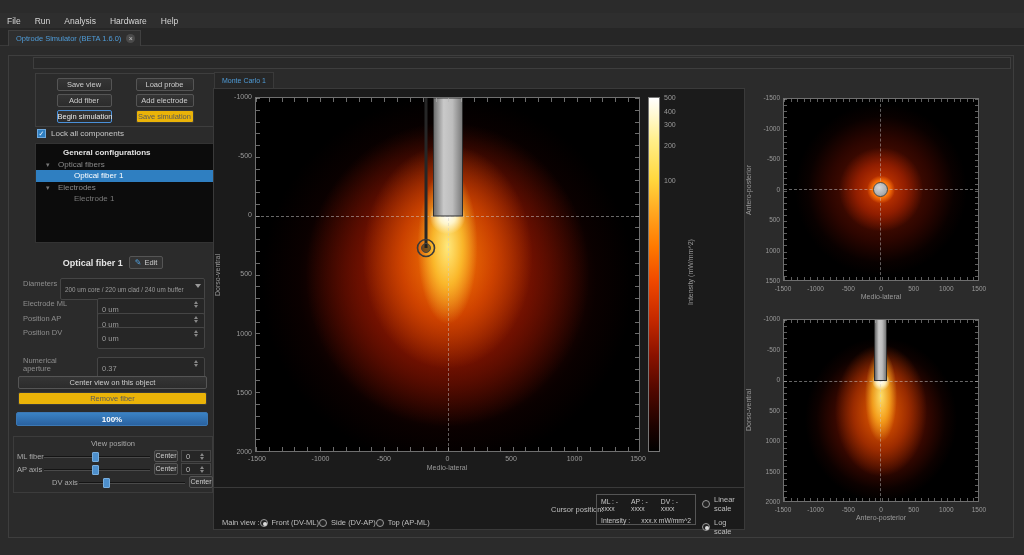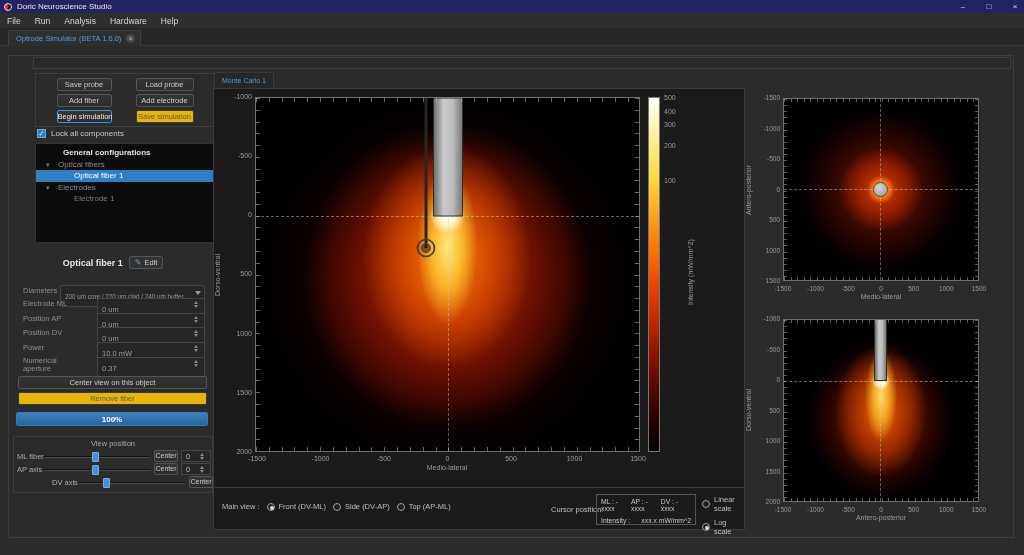--- a/index.html
+++ b/index.html
@@ -136,70 +136,61 @@
       radial-gradient(ellipse 16px 46px at 50% 42%, rgba(255,230,110,.95), rgba(255,188,40,.7) 55%, rgba(255,160,20,0) 100%),
       radial-gradient(ellipse 46px 66px at 50% 50%, rgba(250,110,0,.85), rgba(218,68,0,.55) 60%, rgba(160,30,0,0) 100%),
       radial-gradient(ellipse 76px 82px at 50% 55%, rgba(168,35,0,.75), rgba(108,15,0,.5) 60%, rgba(50,5,0,.25) 85%, rgba(0,0,0,0) 100%); }
   .probe-rect { position:absolute; background:linear-gradient(90deg,#6a6a6a,#c9c9c9 35%,#bdbdbd 65%,#787878);
     border:1px solid #2e2e2e; border-top:none; }
   .fibcircle { position:absolute; width:15px; height:15px; border-radius:50%;
     background:radial-gradient(circle at 40% 35%, #d6d6d6, #a8a8a8 70%, #8a8a8a); border:1.5px solid #4a4a4a; }
 
   
   .bbar { position:absolute; left:214px; top:487px; width:530px; height:42px; border-top:1px solid #3a3a3a; }
-  .mview { position:absolute; left:8px; top:14px; display:flex; align-items:center; gap:7px;
+  .mview { position:absolute; left:8px; top:30px; display:flex; align-items:center; 
     font-size:7.5px; color:#bfbfbf; }
   .radio { width:8px; height:8px; border-radius:50%; border:1px solid #9a9a9a; background:#222;
     display:inline-block; position:relative; flex:none; }
   .radio.sel::after { content:""; position:absolute; left:2px; top:2px; width:4px; height:4px;
     border-radius:50%; background:#dcdcdc; }
   .ropt { display:flex; align-items:center; gap:4px; }
   .curslbl { position:absolute; left:337px; top:17px; font-size:7.5px; color:#bfbfbf; }
   .cursbox { position:absolute; left:382px; top:6px; width:100px; height:31px; border:1px solid #555;
     font-size:6.8px; color:#c8c8c8; padding:3px 4px; }
   .cursbox .l1 { display:flex; justify-content:space-between; }
   .cursbox .l2 { display:flex; justify-content:space-between; margin-top:5px; }
   .scaleopts { position:absolute; left:488px; top:7px; display:flex; flex-direction:column; gap:5px;
     font-size:7.5px; color:#bfbfbf; }
 </style>
 </head>
 <body>
 
 <div id="screen">
 
-  <div class="titlebar">
-    <span class="logo"></span>
-    <span>Doric Neuroscience Studio</span>
-    <div class="winctl">
-      <span>–</span>
-      <span>□</span>
-      <span>×</span>
-    </div>
-  </div>
 
   <div class="menubar">
     <span>File</span>
     <span>Run</span>
     <span>Analysis</span>
     <span>Hardware</span>
     <span>Help</span>
   </div>
 
   <div class="apptabs">
     <div class="apptab">
       <span>Optrode Simulator (BETA 1.6.0)</span>
       <span class="tabclose">×</span>
     </div>
   </div>
 
   <div class="pageborder"></div>
   <div class="toolstrip"></div>
 
   <div class="btnpanel">
-    <div class="btn">Save probe</div>
+    <div class="btn">Save view</div>
     <div class="btn">Load probe</div>
     <div class="btn">Add fiber</div>
     <div class="btn">Add electrode</div>
     <div class="btn primary">Begin simulation</div>
     <div class="btn disabled">Save simulation</div>
   </div>
 
   <div class="lockrow">
     <span class="cbx">✓</span>
     <span>Lock all components</span>
@@ -220,21 +211,21 @@
   </div>
 
   <div class="propshead">
     <span class="t">Optical fiber 1</span>
     <div class="editbtn">
       <span class="pi">✎</span>
       <span>Edit</span>
     </div>
   </div>
 
-  <div class="prow" style="top:285px;">
+  <div class="prow" style="top:278px;">
     <span class="lbl">Diameters</span>
     <div class="field" style="left:37px; width:145px; font-size:6.3px;">
       <span class="val" style="max-width:130px;">200 um core / 220 um clad / 240 um buffer</span>
       <span class="ddchev"></span>
     </div>
   </div>
   <div class="prow" style="top:298px;">
     <span class="lbl">Electrode ML</span>
     <div class="field" style="left:74px; width:108px;">
       <span class="val">0 um</span>
@@ -251,30 +242,20 @@
       <span class="spinners">
           <span class="aru"></span>
           <span class="ard"></span>
         </span>
     </div>
   </div>
   <div class="prow" style="top:327px;">
     <span class="lbl">Position DV</span>
     <div class="field" style="left:74px; width:108px;">
       <span class="val">0 um</span>
-      <span class="spinners">
-          <span class="aru"></span>
-          <span class="ard"></span>
-        </span>
-    </div>
-  </div>
-  <div class="prow" style="top:342px;">
-    <span class="lbl">Power</span>
-    <div class="field" style="left:74px; width:108px;">
-      <span class="val">10.0 mW</span>
       <span class="spinners">
           <span class="aru"></span>
           <span class="ard"></span>
         </span>
     </div>
   </div>
   <div class="prow" style="top:355px; height:17px;">
     <span class="lbl" style="width:45px;">Numerical aperture</span>
     <div class="field" style="left:74px; width:108px; top:2px;">
       <span class="val">0.37</span>

